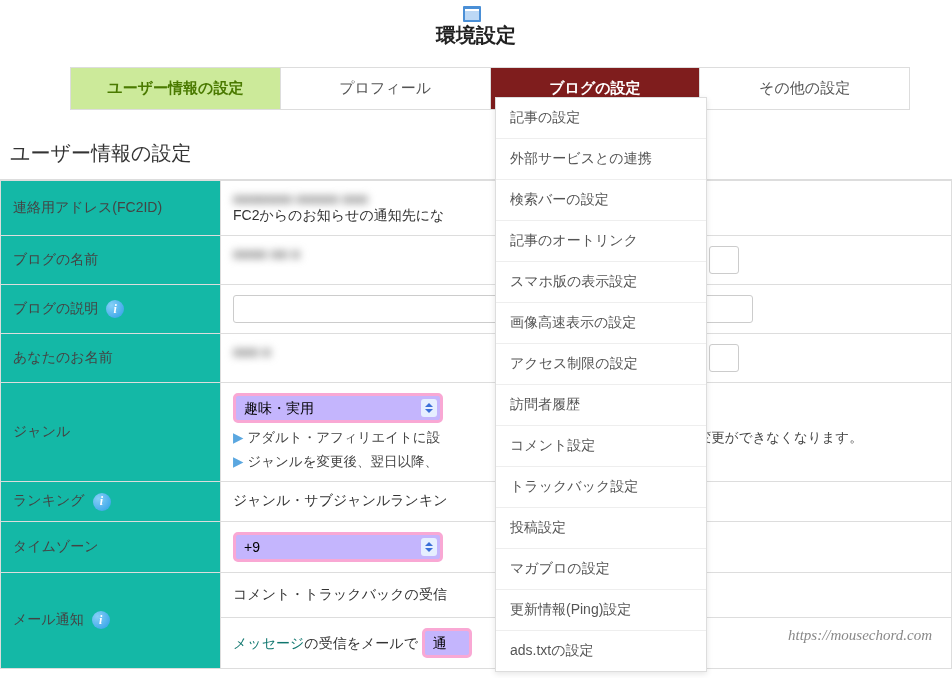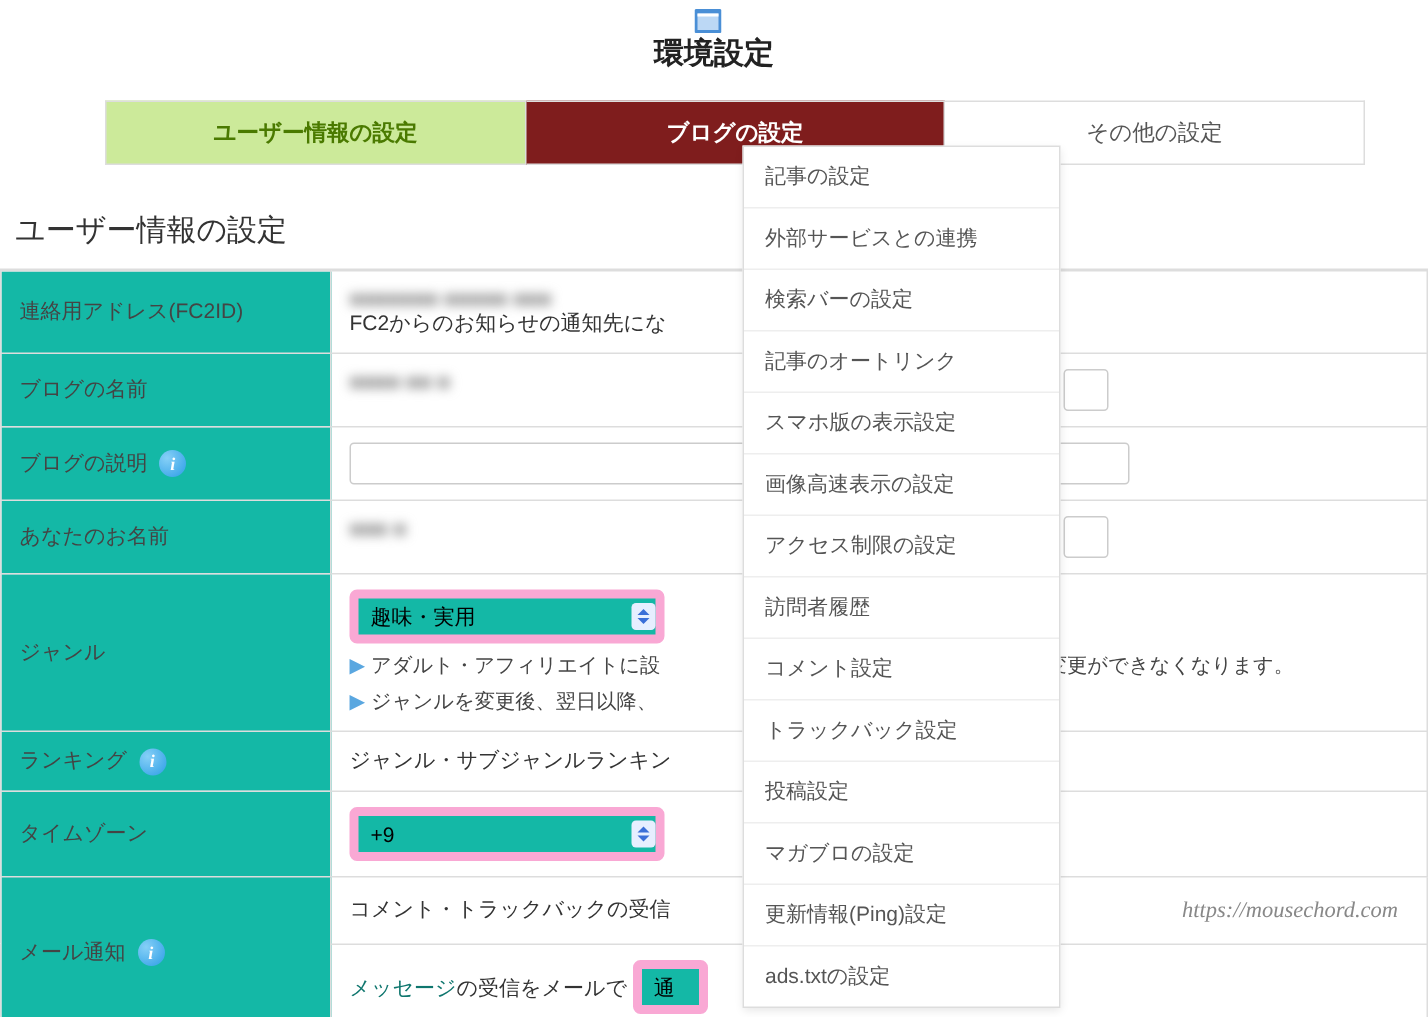--- a/index.html
+++ b/index.html
@@ -98,25 +98,25 @@
     user-select: none;
   }
   input[type="text"] {
     border: 1px solid #ccc;
     border-radius: 3px;
     padding: 5px 8px;
     width: 520px;
     font-size: 14px;
   }
   select.native {
-    border: 6px solid #f9a8d4;
+    border: 3px solid #f9a8d4;
     border-radius: 5px;
     padding: 4px 8px;
     font-size: 14px;
-    background: #14b8a6;
+    background: #c4b5fd;
     appearance: none;
     width: 210px;
   }
   .select-wrap {
     position: relative;
     display: inline-block;
   }
   .select-arrow {
     position: absolute;
     right: 6px;
@@ -169,21 +169,21 @@
     padding: 11px 14px;
     font-size: 14px;
     color: #555;
     border-bottom: 1px solid #eee;
     cursor: pointer;
   }
   .dropdown-item:last-child { border-bottom: none; }
   .watermark {
     position: absolute;
     right: 20px;
-    bottom: 62px;
+    bottom: 34px;
     color: #888;
     font-size: 15px;
     font-family: Georgia, serif;
     font-style: italic;
     z-index: 5;
   }
   .btn-blue {
     display: inline-block;
     background: linear-gradient(#4aa8ee,#2c8fe0);
     border-radius: 5px;
@@ -201,20 +201,21 @@
         <rect x="0" y="0" width="18" height="16" fill="#4a8fd6" rx="1"></rect>
         <rect x="2" y="3" width="14" height="11" fill="#bcd8f5"></rect>
         <rect x="2" y="3" width="14" height="2" fill="#fff"></rect>
       </svg>
   </span>
   <span class="header-title">環境設定</span>
 </div>
 
 <div class="tabs">
   <div class="tab active-light">ユーザー情報の設定</div>
+  <div class="tab">プロフィール</div>
   <div class="tab active-green">ブログの設定</div>
   <div class="tab">その他の設定</div>
 </div>
 
 <div class="section-title">ユーザー情報の設定</div>
 
 <table class="form">
   <tbody>
       <tr>
     <td class="label">連絡用アドレス(FC2ID)</td>

